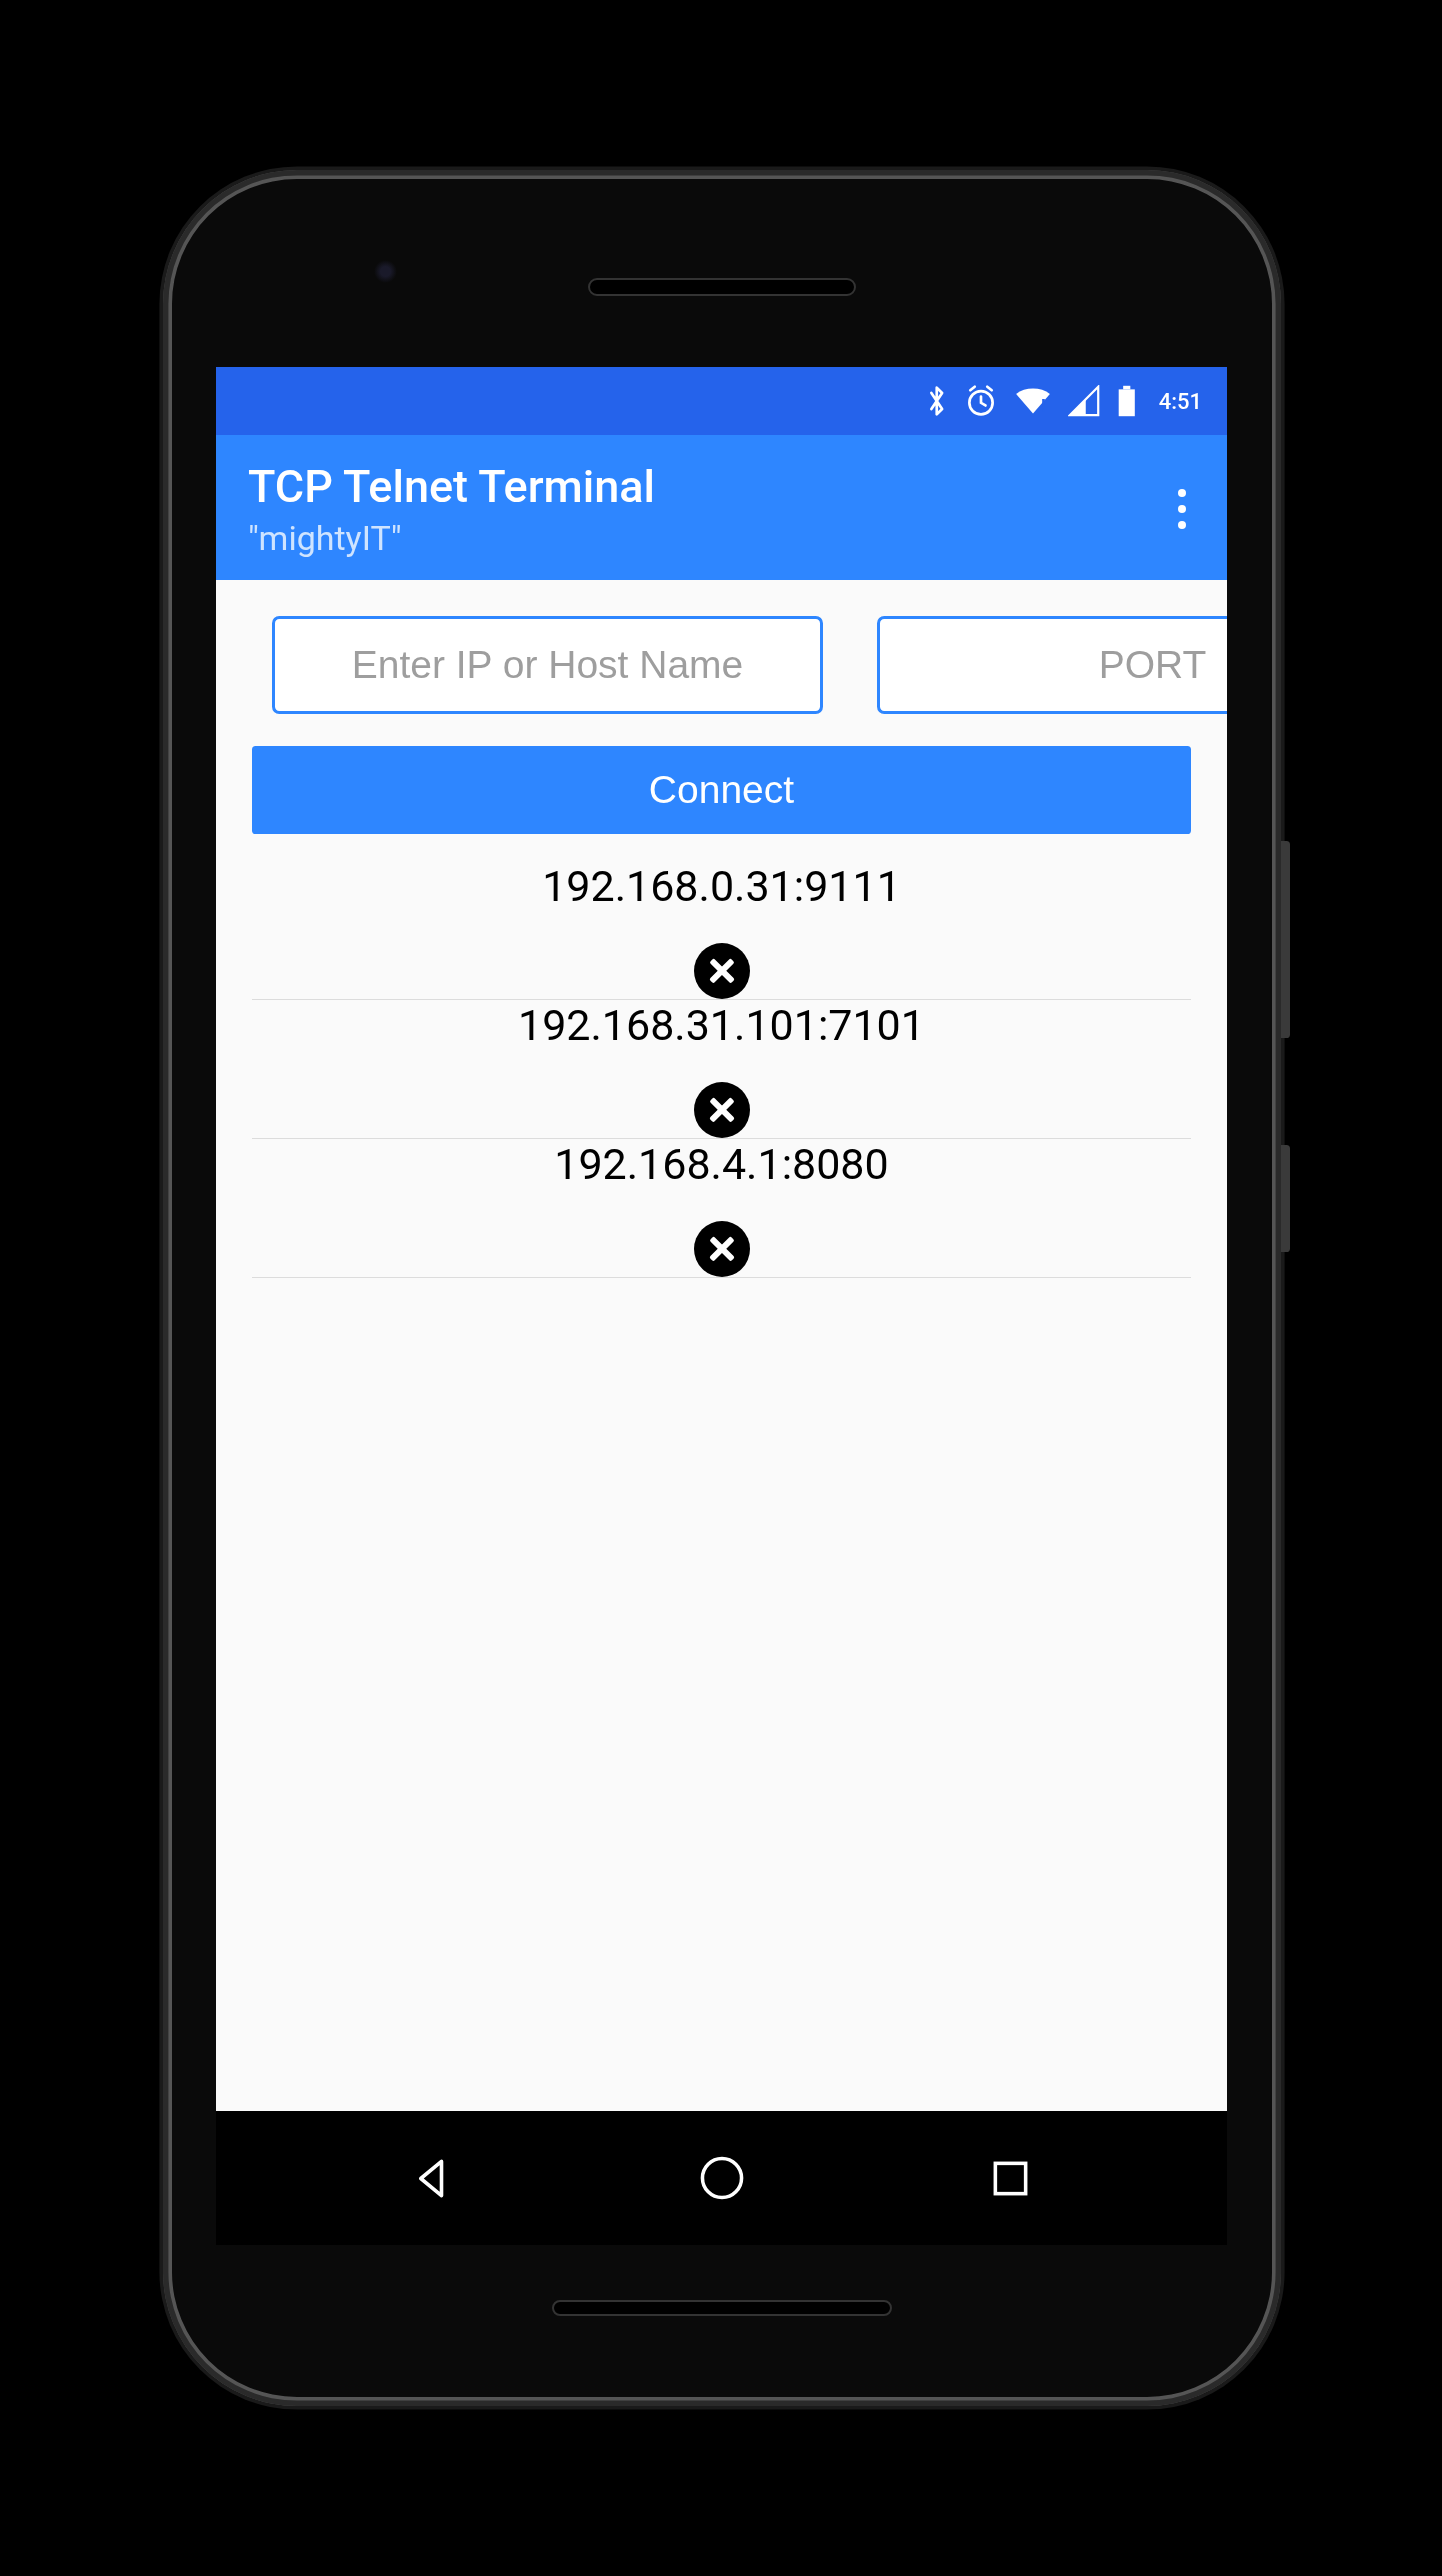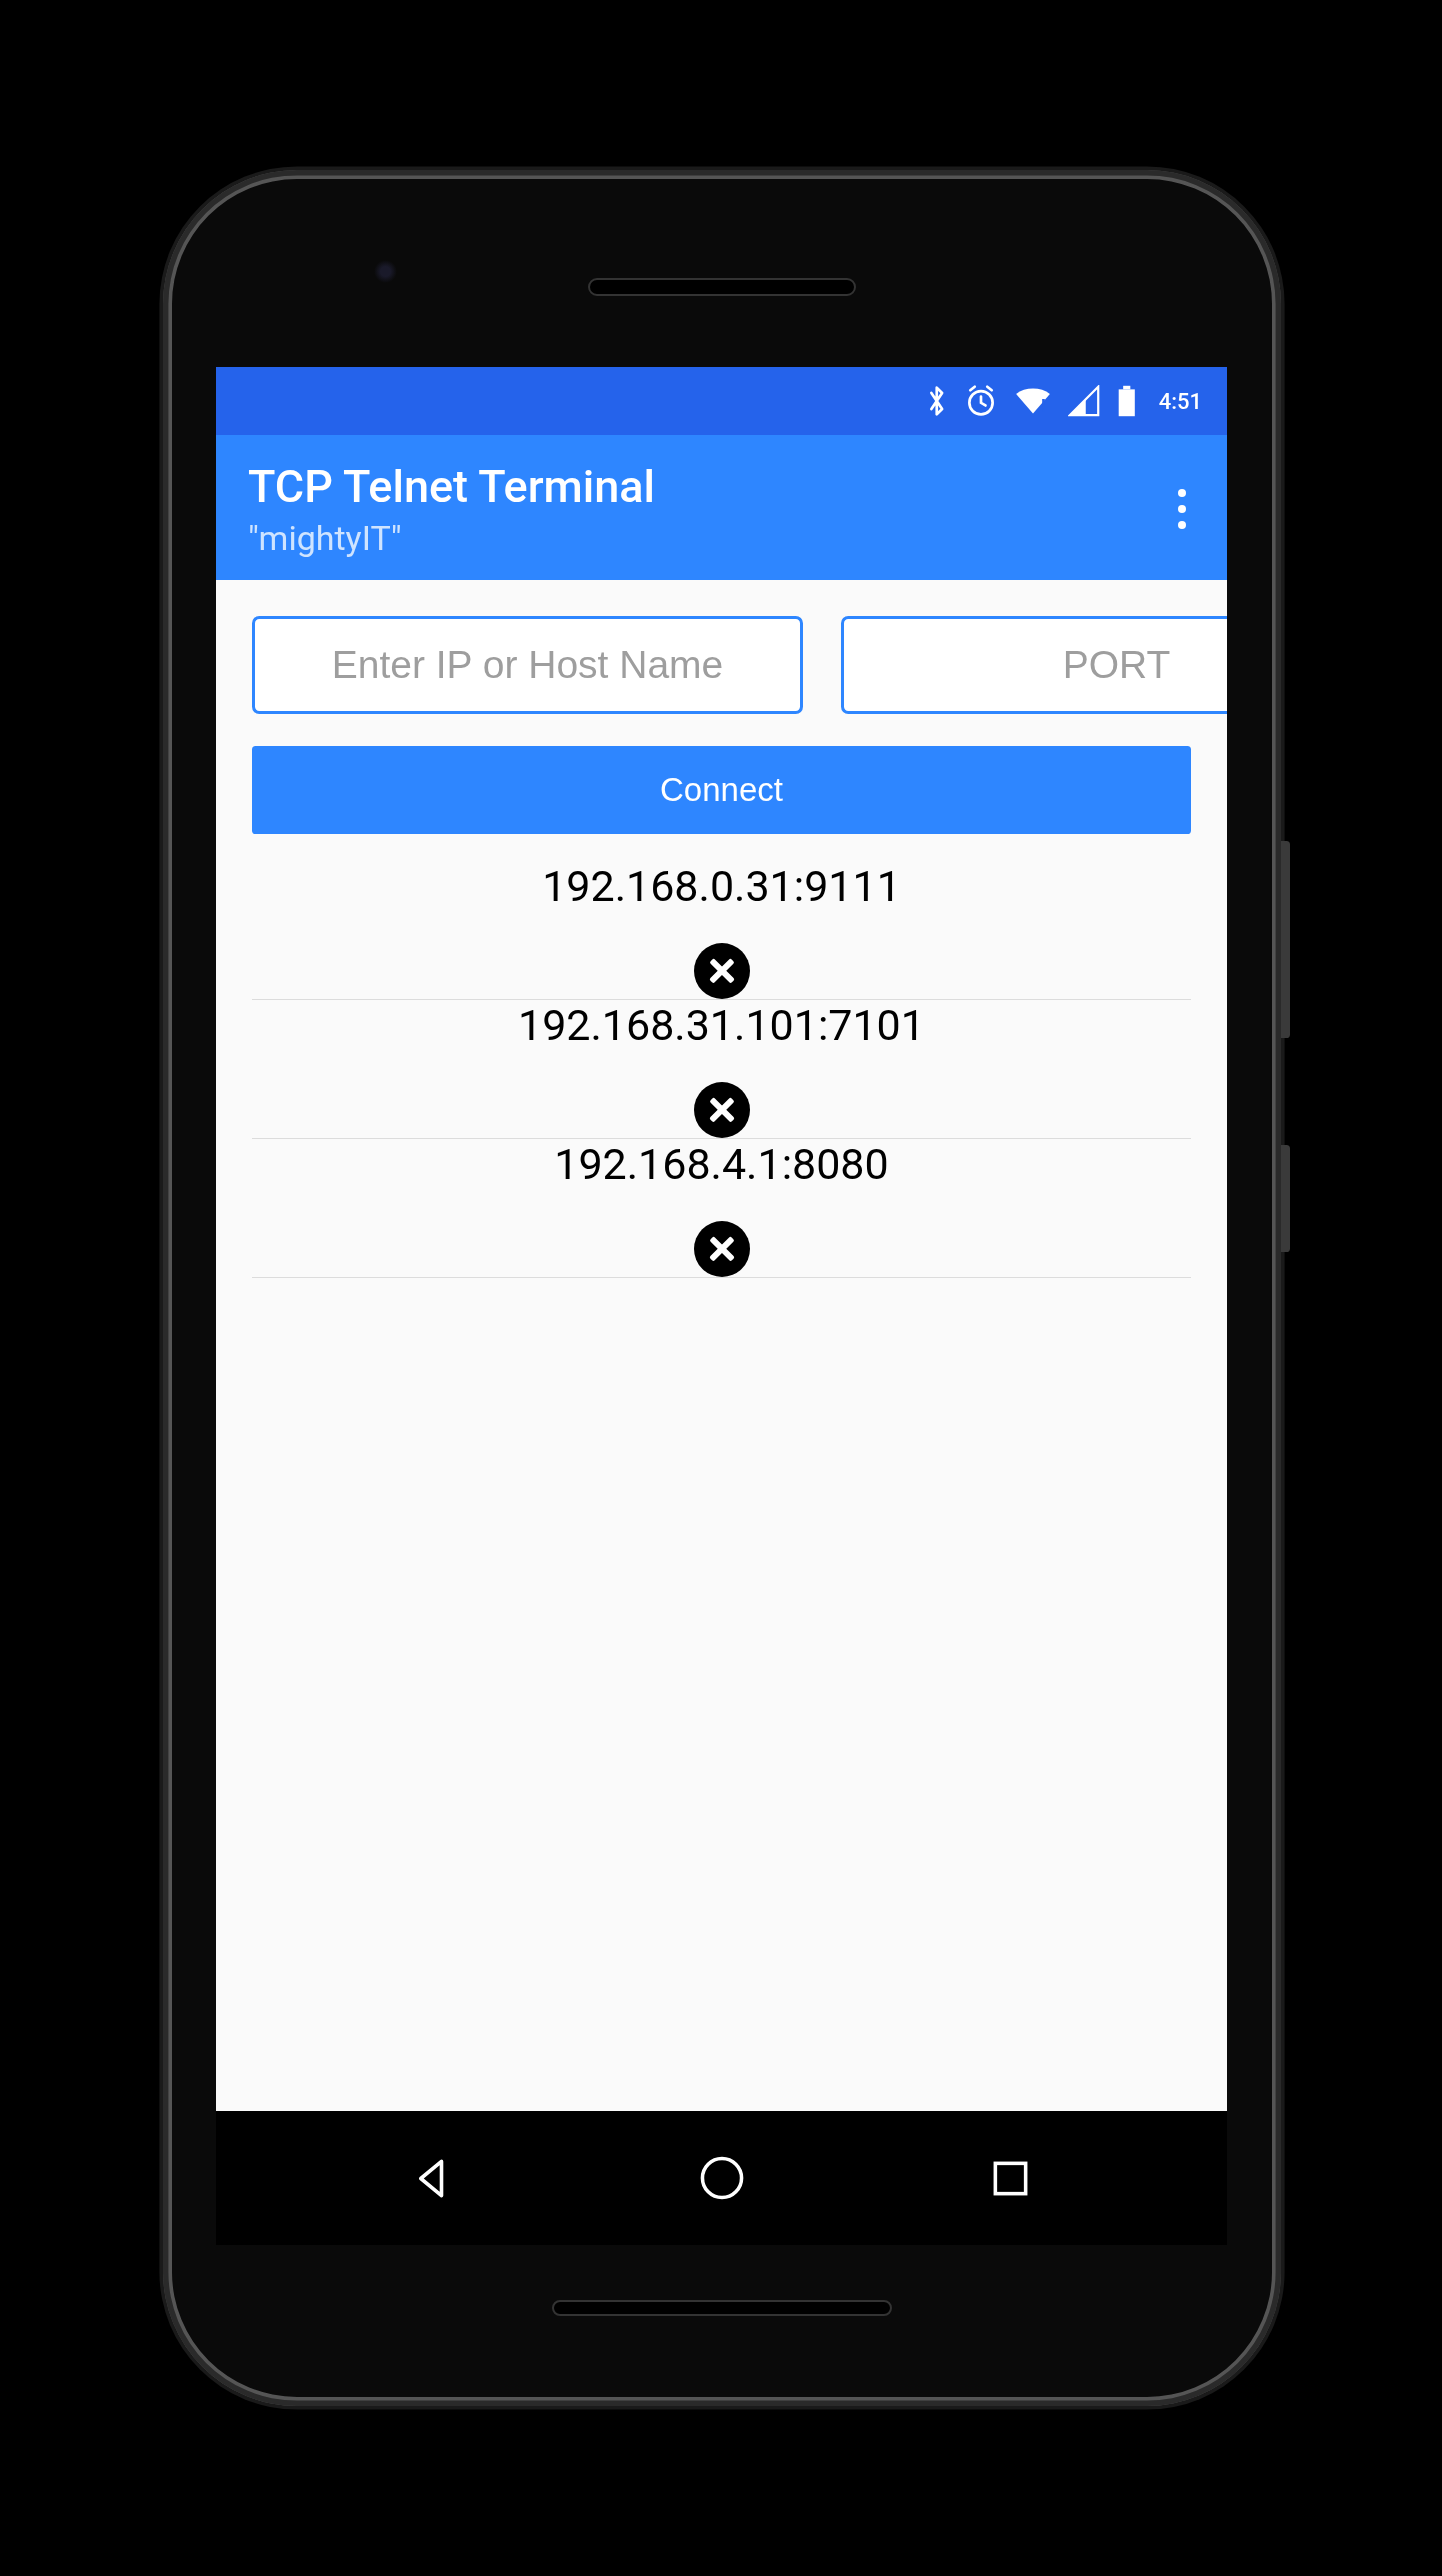--- a/index.html
+++ b/index.html
@@ -91,42 +91,43 @@
     }
     .content {
       flex: 1;
       background: #fafafa;
       padding: 36px 36px 0;
       display: flex;
       flex-direction: column;
     }
     .input-row {
       display: flex;
-      gap: 38px;
+      gap: 54px;
       margin-bottom: 32px;
+      margin-left: 20px;
     }
     .text-input {
       border: 3.6px solid #2e86ff;
       border-radius: 7.2px;
       height: 98px;
       font-size: 39px;
       color: #333;
       text-align: center;
       background: #fff;
       padding: 0 18px;
     }
     .text-input::placeholder { color: #9e9e9e; }
     .host-input { flex: 2; }
     .port-input { flex: 1; }
     .connect-btn {
       height: 88px;
       background: #2e86ff;
       color: #fff;
       border: none;
-      font-size: 33px;
+      font-size: 39px;
       font-weight: 500;
       border-radius: 3.6px;
       margin-bottom: 27px;
     }
     .history-list { display: flex; flex-direction: column; }
     .history-item {
       display: flex;
       align-items: center;
       justify-content: space-between;
       height: 139px;

